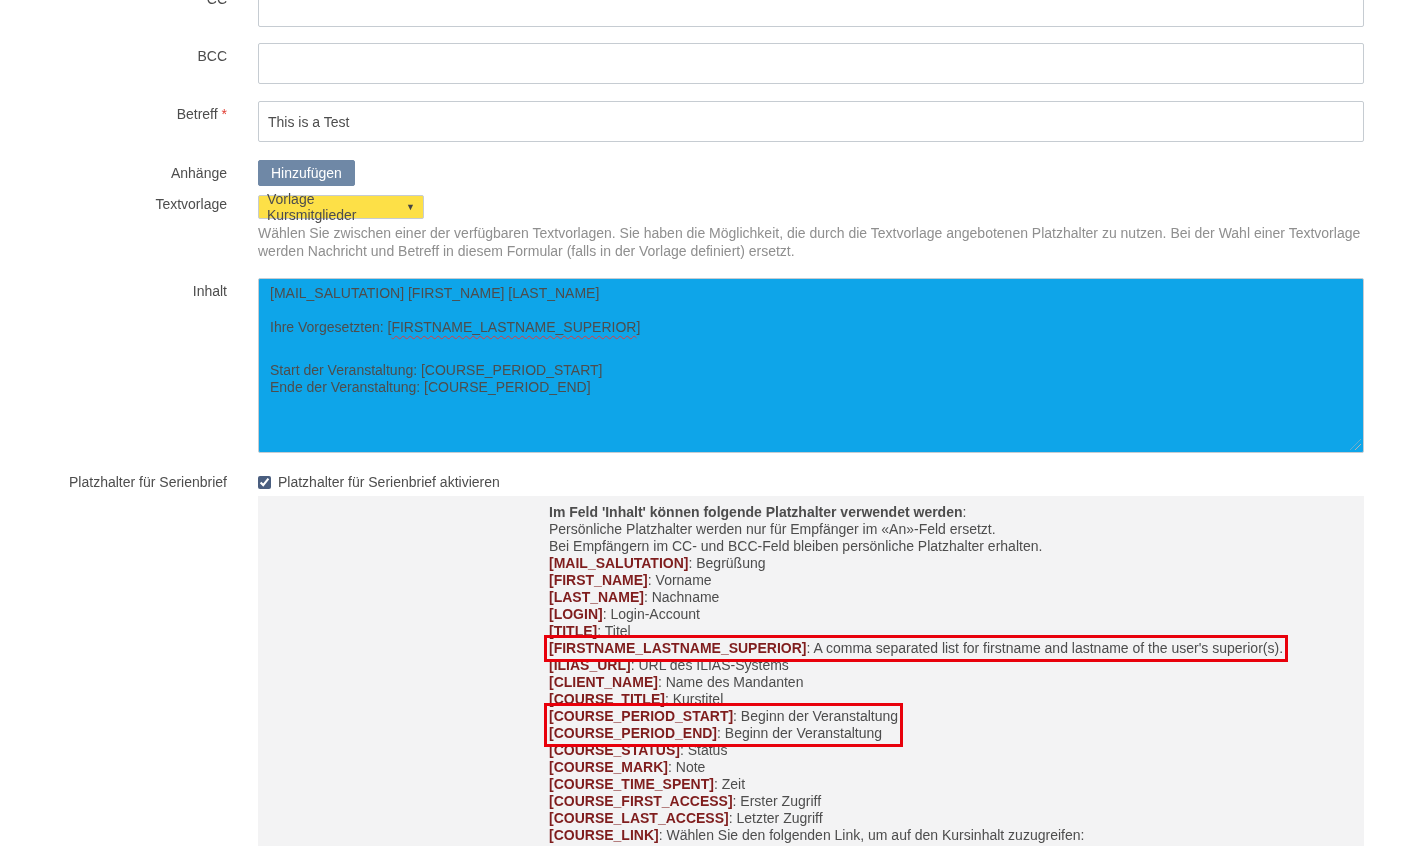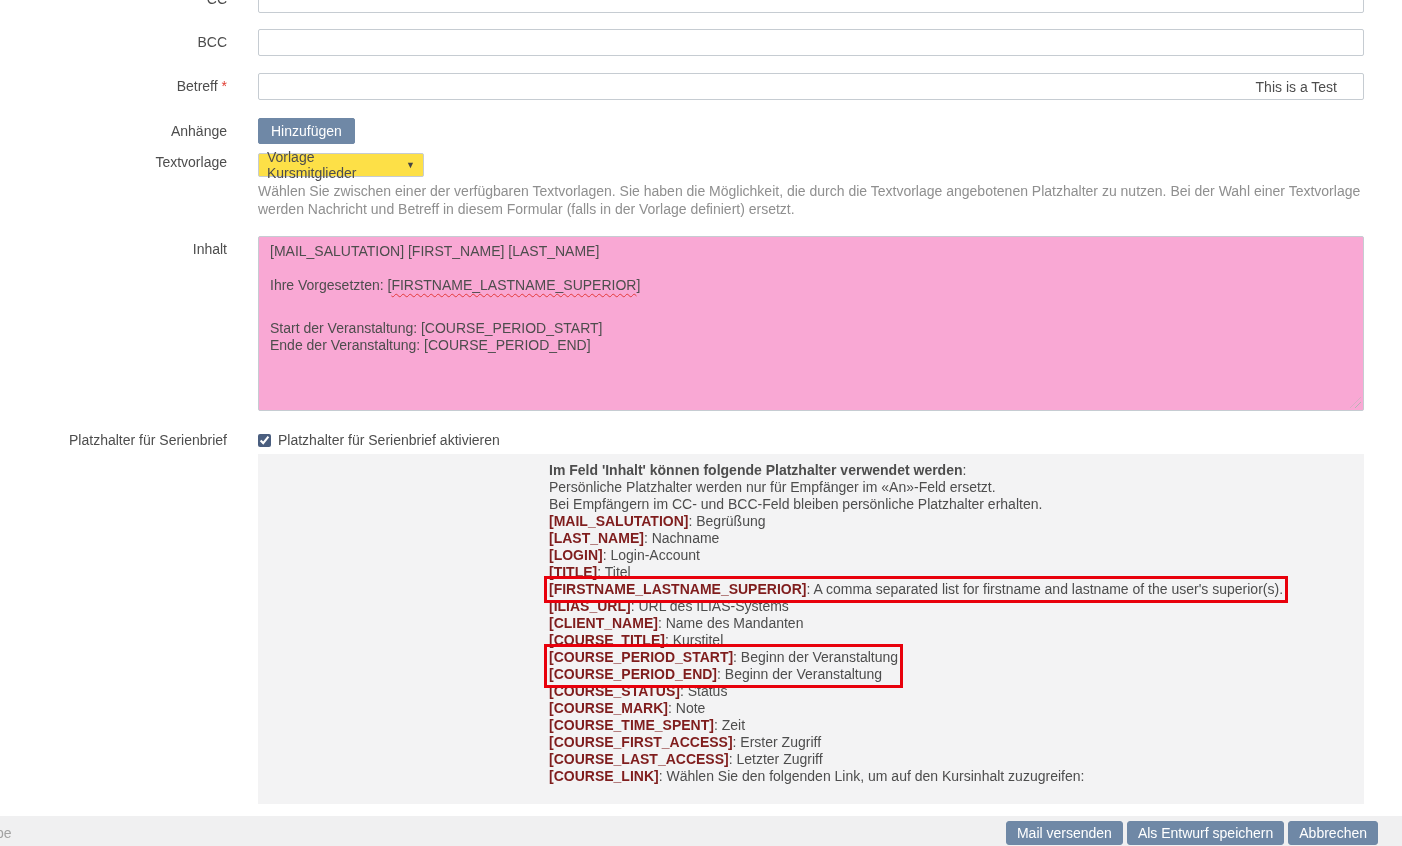--- a/index.html
+++ b/index.html
@@ -15,25 +15,25 @@
     flex: 0 0 227px;
     text-align: right;
     padding-top: 5px;
     color: #4d4d4d;
     white-space: nowrap;
   }
   .ctl { margin-left: 31px; width: 1106px; position: relative; }
   .req { color: #e03c31; }
 
   input.text {
-    width: 1106px; height: 27px;
+    width: 1106px; height: 41px;
     border: 1px solid #c6ccd2; border-radius: 2px;
-    padding: 3px 26px;
+    padding: 3px 9px;
     font-family: inherit; font-size: 14px; color: #4d4d4d;
-    background: #fff; outline: none; text-align: right;
+    background: #fff; outline: none;
   }
 
   .btn-blue {
     display: inline-block;
     background: #6f88a6;
     color: #ffffff;
     border: 1px solid #6f88a6;
     border-radius: 2px;
     font-family: inherit; font-size: 14px;
     padding: 4px 12px;
@@ -54,21 +54,21 @@
   .hint {
     color: #8f8f8f;
     margin-top: 5px;
     line-height: 18px;
     width: 1106px;
   }
 
   .editor {
     width: 1106px; height: 175px;
     border: 1px solid #c6ccd2; border-radius: 2px;
-    background: #f9a8d4;
+    background: #0ea5e9;
     padding: 6px 11px;
     line-height: 17px;
     color: #4d4d4d;
     position: relative;
     overflow: hidden;
   }
   .ta-gap { height: 17px; }
   .ta-gap2 { height: 26px; }
   .squiggle {
     text-decoration: underline;
@@ -203,20 +203,21 @@
         <input type="checkbox" checked="" style="">
         <span class="chk-label">Platzhalter für Serienbrief aktivieren</span>
       </div>
 
       <div class="ph-box">
         <div class="ph-line"><span class="ph-bold">Im Feld 'Inhalt' können folgende Platzhalter verwendet werden</span><span>:</span></div>
         <div class="ph-line">Persönliche Platzhalter werden nur für Empfänger im «An»-Feld ersetzt.</div>
         <div class="ph-line">Bei Empfängern im CC- und BCC-Feld bleiben persönliche Platzhalter erhalten.</div>
 
         <div class="ph-line"><span class="tok">[MAIL_SALUTATION]</span><span>: Begrüßung</span></div>
+        <div class="ph-line"><span class="tok">[FIRST_NAME]</span><span>: Vorname</span></div>
         <div class="ph-line"><span class="tok">[LAST_NAME]</span><span>: Nachname</span></div>
         <div class="ph-line"><span class="tok">[LOGIN]</span><span>: Login-Account</span></div>
         <div class="ph-line"><span class="tok">[TITLE]</span><span>: Titel</span></div>
 
         <div class="ph-line redbox"><span class="tok">[FIRSTNAME_LASTNAME_SUPERIOR]</span><span>: A comma separated list for firstname and lastname of the user's superior(s).</span></div>
 
         <div class="ph-line"><span class="tok">[ILIAS_URL]</span><span>: URL des ILIAS-Systems</span></div>
         <div class="ph-line"><span class="tok">[CLIENT_NAME]</span><span>: Name des Mandanten</span></div>
         <div class="ph-line"><span class="tok">[COURSE_TITLE]</span><span>: Kurstitel</span></div>
 

